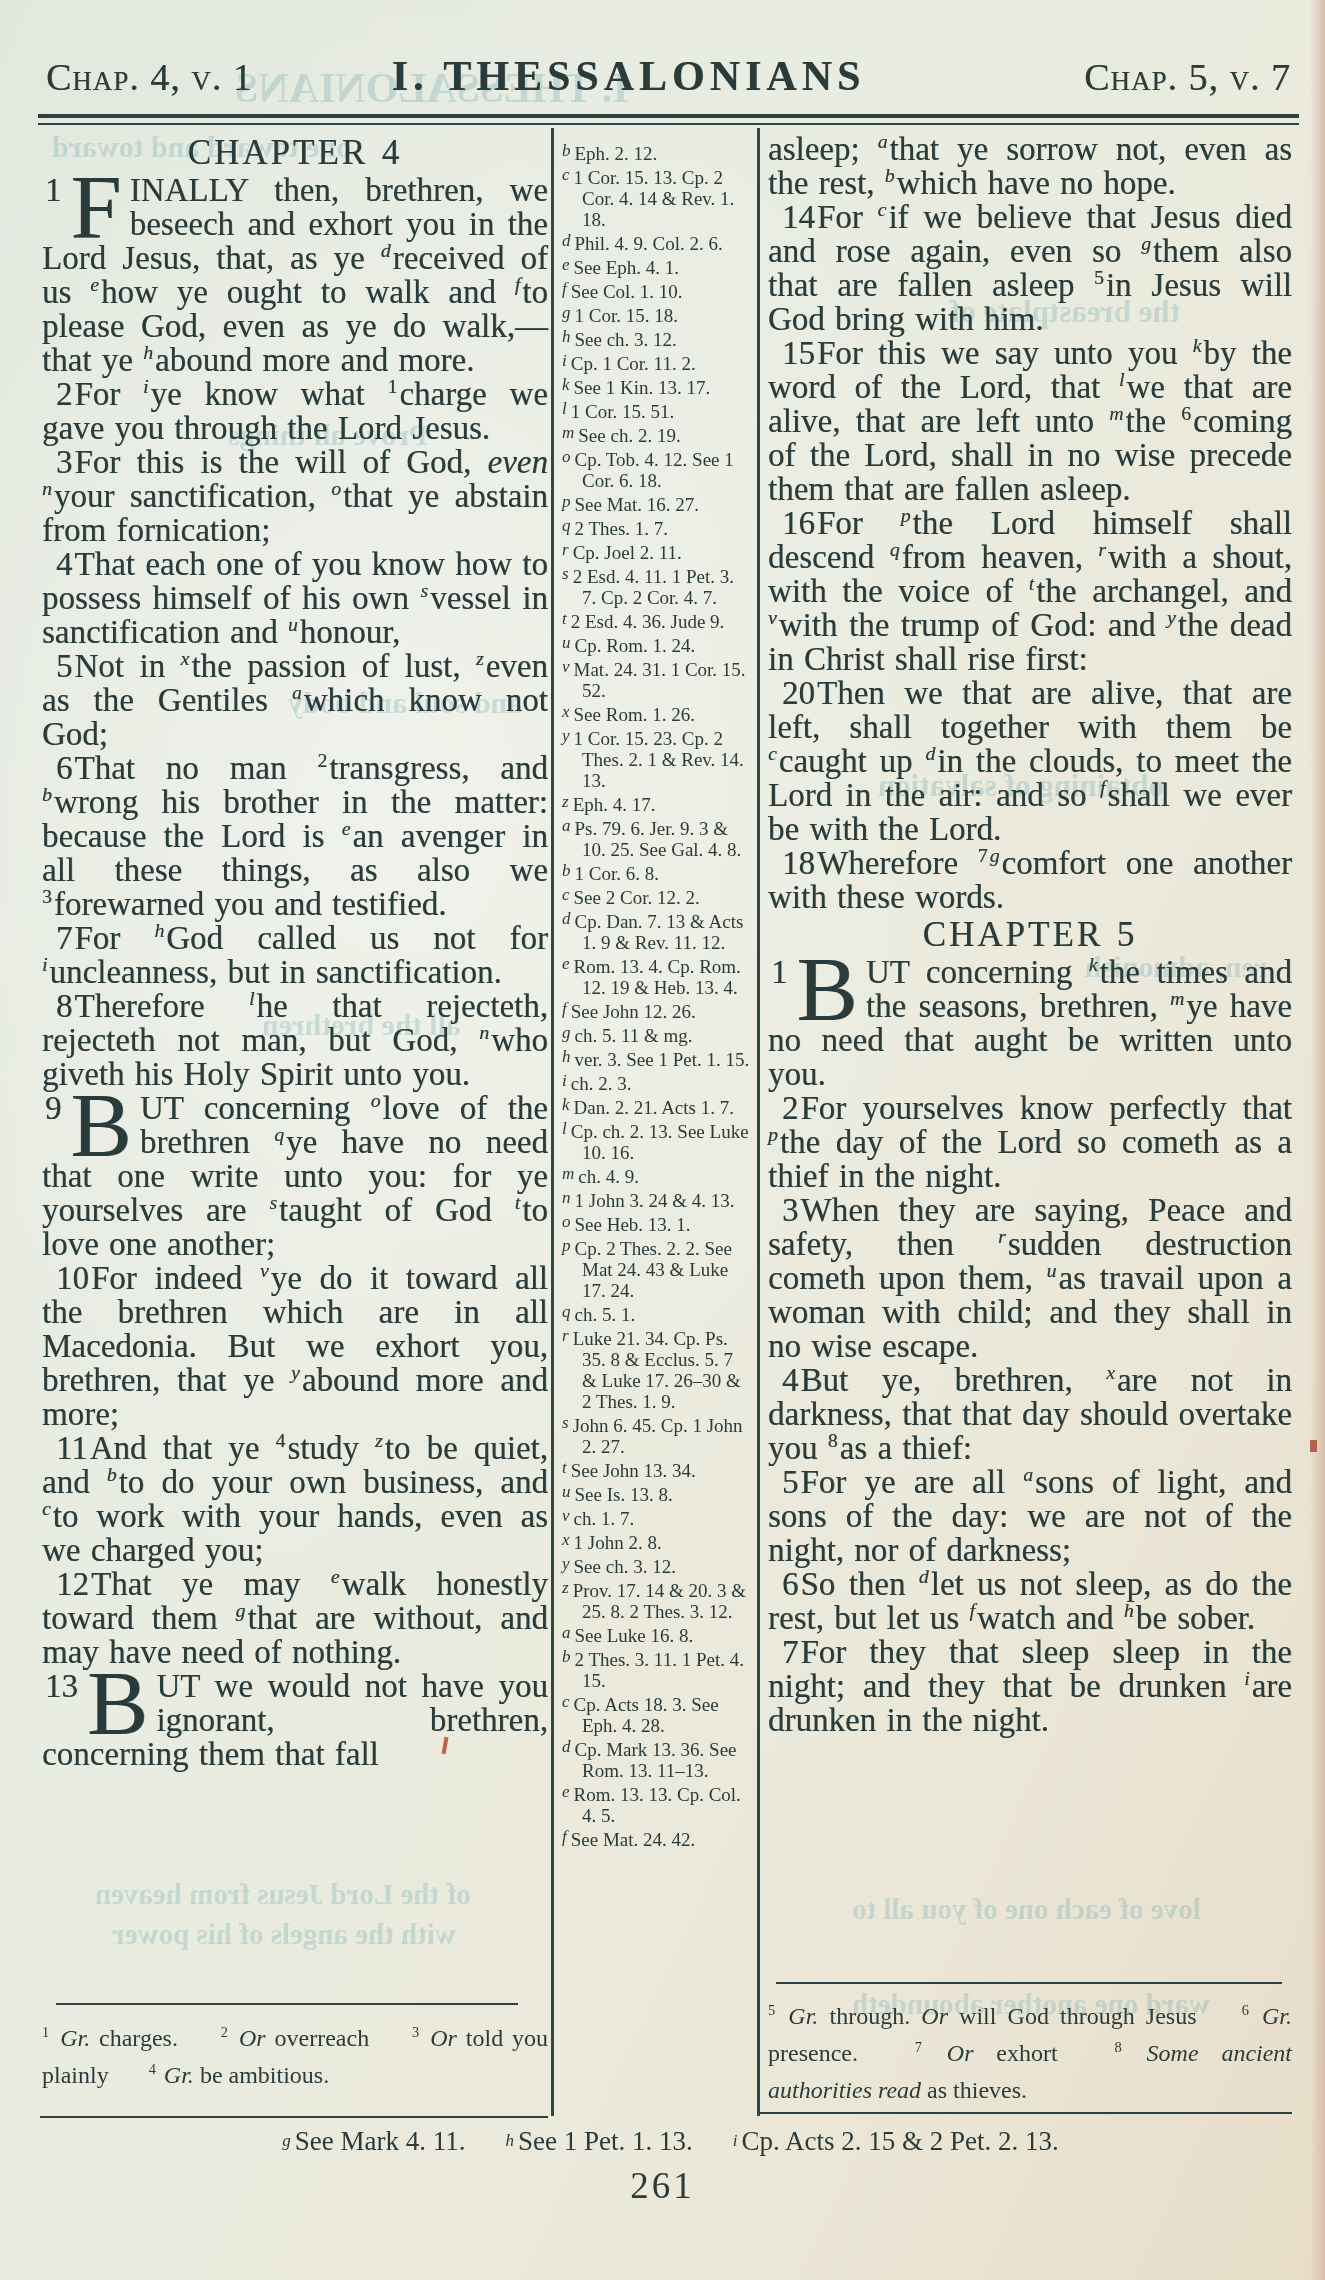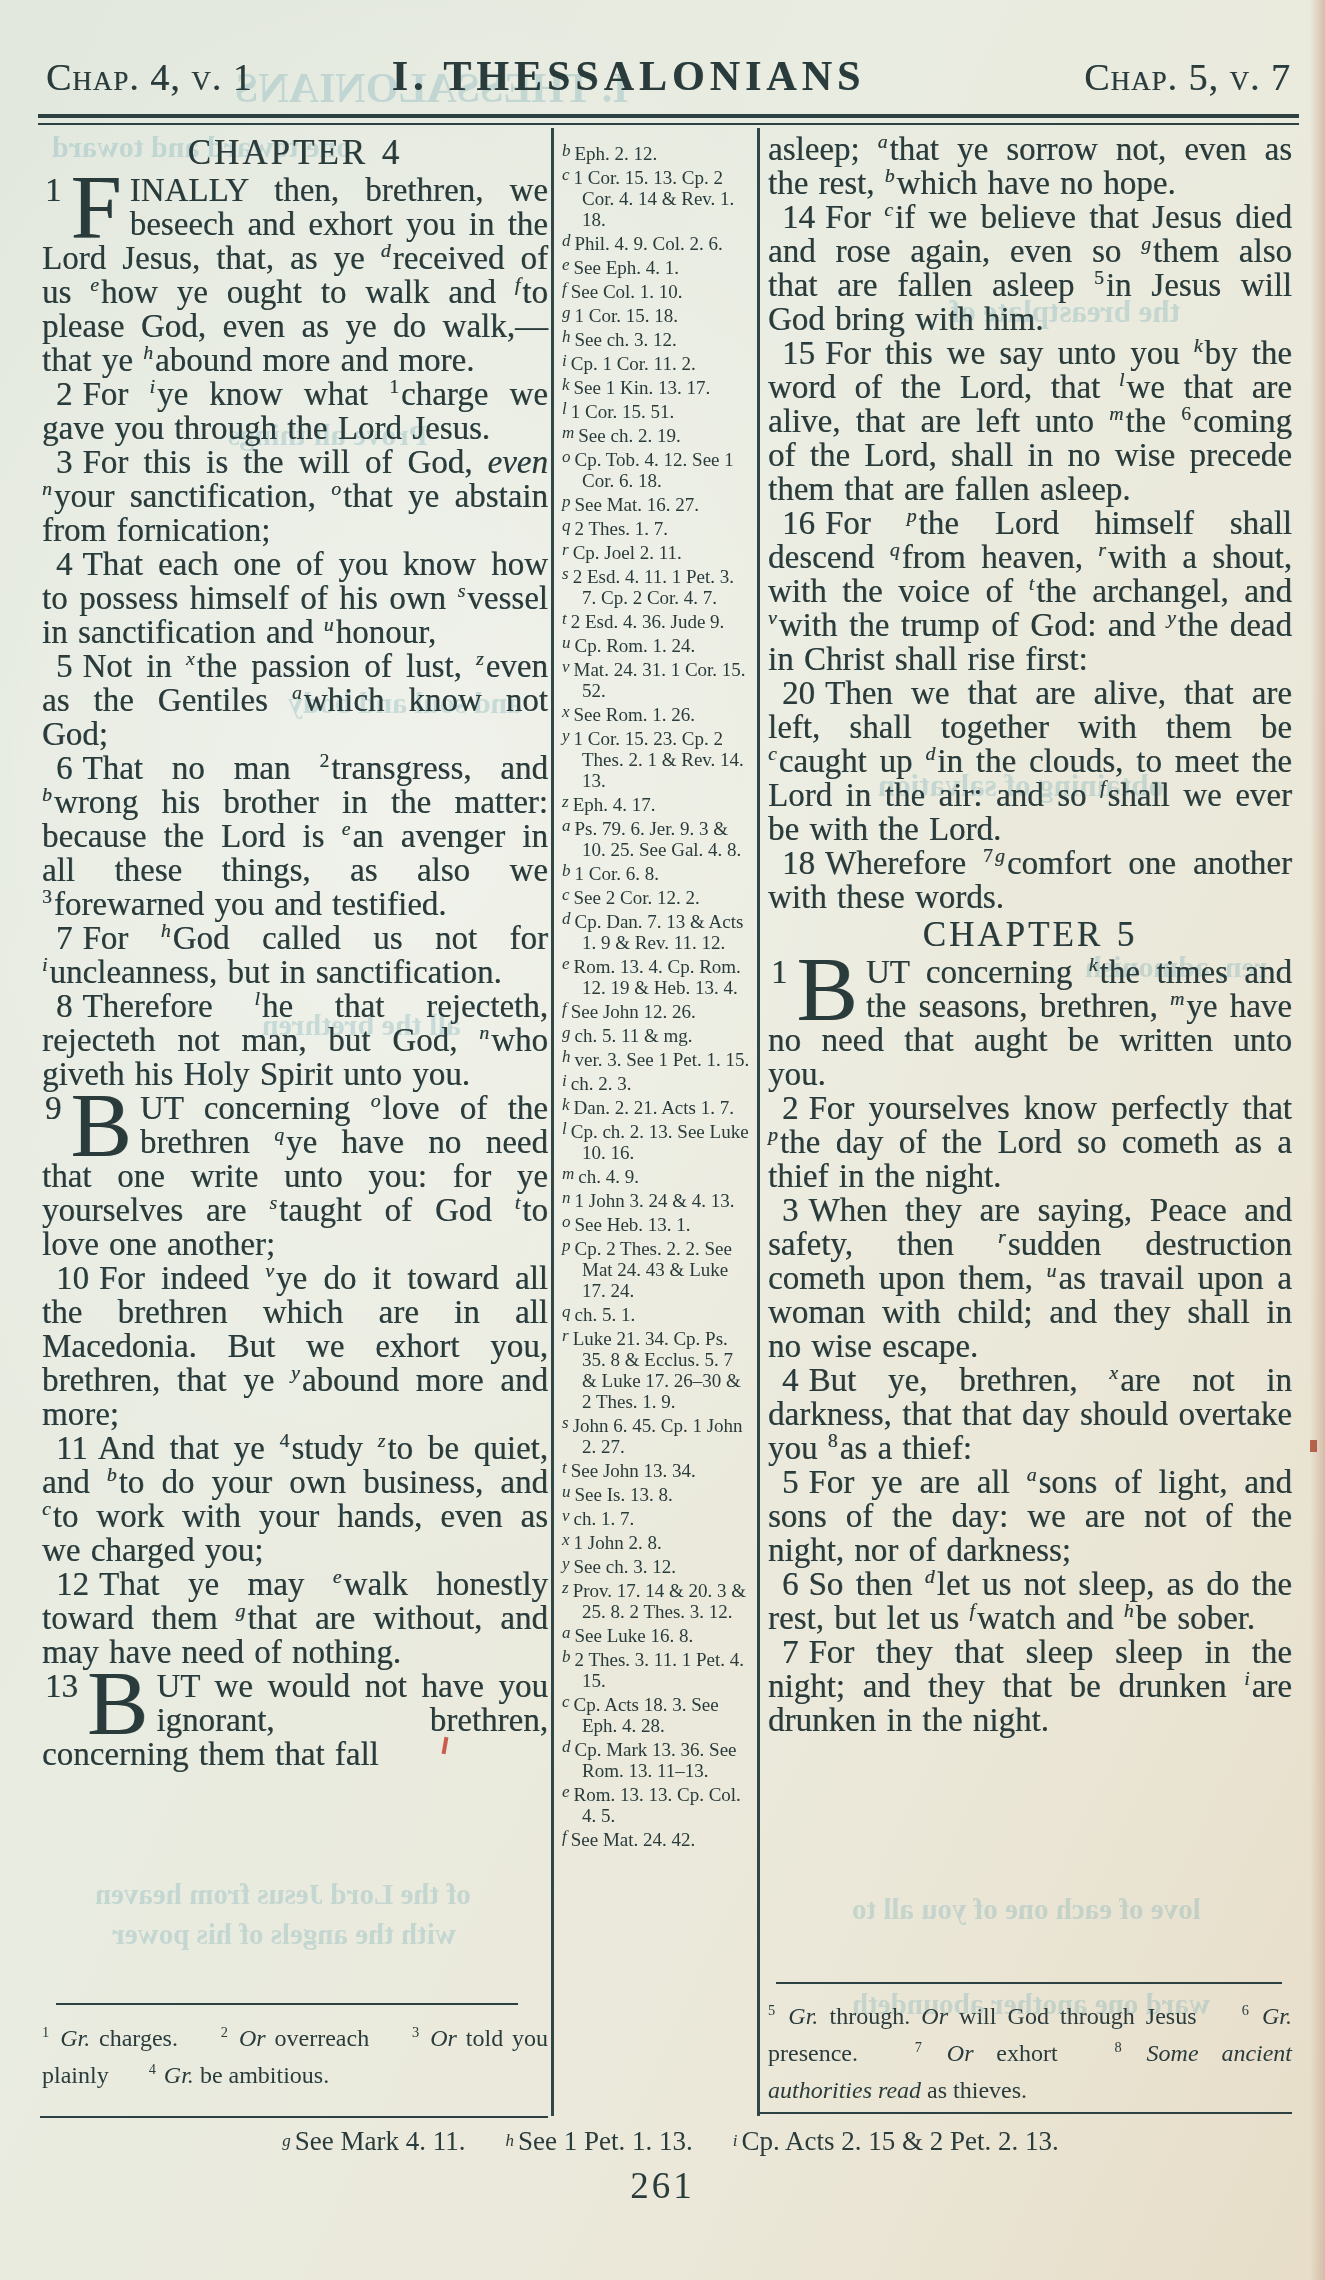--- a/index.html
+++ b/index.html
@@ -22,21 +22,21 @@
   .col{position:absolute;text-align:justify;}
   #col-left{left:42px;top:132px;width:506px;font-size:33px;line-height:34px;word-spacing:2px;}
   #col-right{left:768px;top:132px;width:524px;font-size:33px;line-height:34px;word-spacing:2px;}
   #col-refs{left:562px;top:140px;width:188px;font-size:19px;line-height:21px;text-align:left;}
   .vrule{position:absolute;top:128px;width:3px;background:#324748;}
   #vrule-l{left:551px;height:1988px;}
   #vrule-r{left:757px;height:1988px;}
   
   .verse{margin:0;text-indent:14px;}
   .verse.cont,.verse.dropv{text-indent:0;}
-  .vn{margin-right:10px;}
+  .vn{margin-right:2px;}
   .vn-f{float:left;margin:0 9px 0 3px;}
   .dc{float:left;font-size:92px;line-height:64px;margin:2px 8px 0 0;}
   .chap-head{margin:4px 0 3px;text-align:center;font-size:35px;letter-spacing:3px;text-indent:0;}
   sup.rf{font-style:italic;font-size:0.6em;line-height:0;vertical-align:super;margin-right:2px;}
   sup.fn{font-size:0.6em;line-height:0;vertical-align:super;margin-right:2px;}
   
   .ref-entry{margin:0;padding-left:20px;text-indent:-20px;}
   .rl{font-style:italic;font-size:17px;vertical-align:4px;margin-right:4px;}
   
   .fsep{position:absolute;height:2px;background:#2e4142;}

